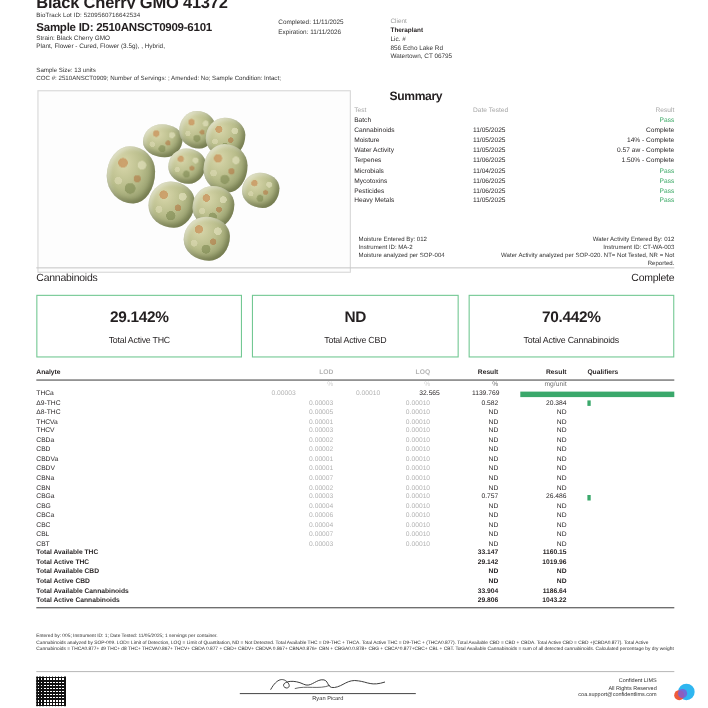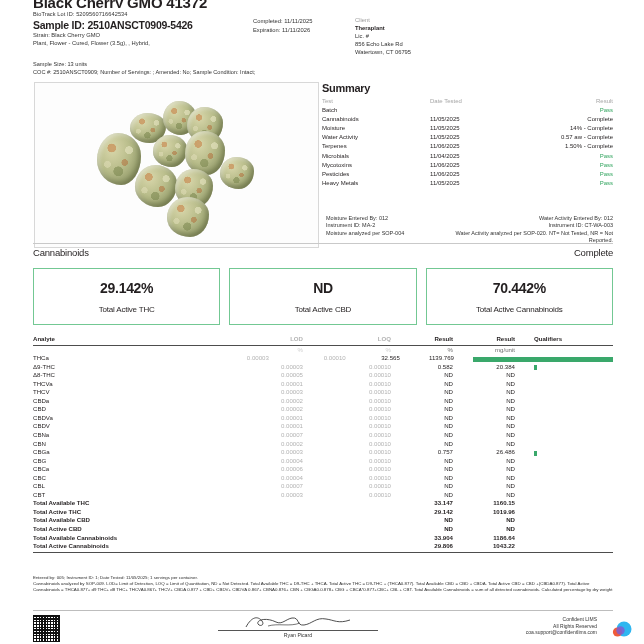--- a/index.html
+++ b/index.html
@@ -36,21 +36,21 @@
   .nug:after{content:"";position:absolute;inset:8%;border-radius:inherit;
     background:
       radial-gradient(circle at 30% 25%, rgba(196,120,60,.55) 0 10%, transparent 11%),
       radial-gradient(circle at 66% 58%, rgba(176,104,52,.5) 0 9%, transparent 10%),
       radial-gradient(circle at 48% 78%, rgba(120,132,76,.55) 0 12%, transparent 13%),
       radial-gradient(circle at 78% 30%, rgba(232,230,196,.6) 0 9%, transparent 10%),
       radial-gradient(circle at 18% 62%, rgba(225,222,185,.55) 0 8%, transparent 9%);}
 
   
   .summary{position:absolute;left:322px;top:82px;width:291px;}
-  .summary-title{font-size:11px;font-weight:bold;letter-spacing:-0.3px;}
+  .summary-title{font-size:11px;font-weight:bold;letter-spacing:-0.3px;margin-left:32px;}
   .sumrow{display:flex;font-size:6px;line-height:9.1px;}
   .sumrow .c1{width:108px;}
   .sumrow .c2{width:92px;}
   .sumrow .c3{flex:1;text-align:right;}
   .sum-head{color:#a6a6a6;margin-top:3px;}
   .pass{color:#35a661;}
   .sum-notes{position:absolute;left:322px;top:215px;width:291px;font-size:5.5px;line-height:7.4px;color:#333;}
   .sum-notes .l{position:absolute;left:4px;top:0;width:130px;}
   .sum-notes .r{position:absolute;right:0;top:0;width:170px;text-align:right;}
 
@@ -104,21 +104,21 @@
 <body>
 
 <div class="page">
 
   <div class="hdr">
     <div class="prod-title">Black Cherry GMO 41372</div>
     <div class="biotrack">
       <span>BioTrack Lot ID:</span>
       <span>5209560716642534</span>
     </div>
-    <div class="sampleid">Sample ID: 2510ANSCT0909-5426</div>
+    <div class="sampleid">Sample ID: 2510ANSCT0909-6101</div>
     <div class="strain">Strain: Black Cherry GMO</div>
     <div class="strain">Plant, Flower - Cured, Flower (3.5g), , Hybrid,</div>
   </div>
   <div class="hdr-right">
     <div>Completed: 11/11/2025</div>
     <div>Expiration: 11/11/2026</div>
   </div>
   <div class="samplesize">
     <div>Sample Size: 13 units</div>
     <div>COC #: 2510ANSCT0909; Number of Servings: ; Amended: No; Sample Condition: Intact;</div>

